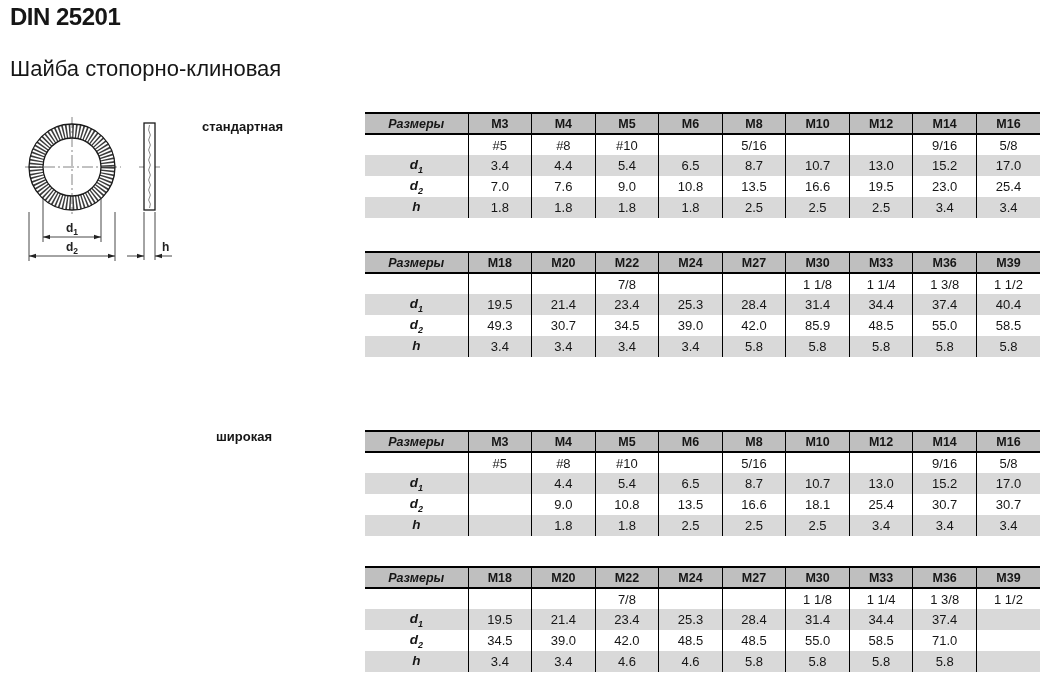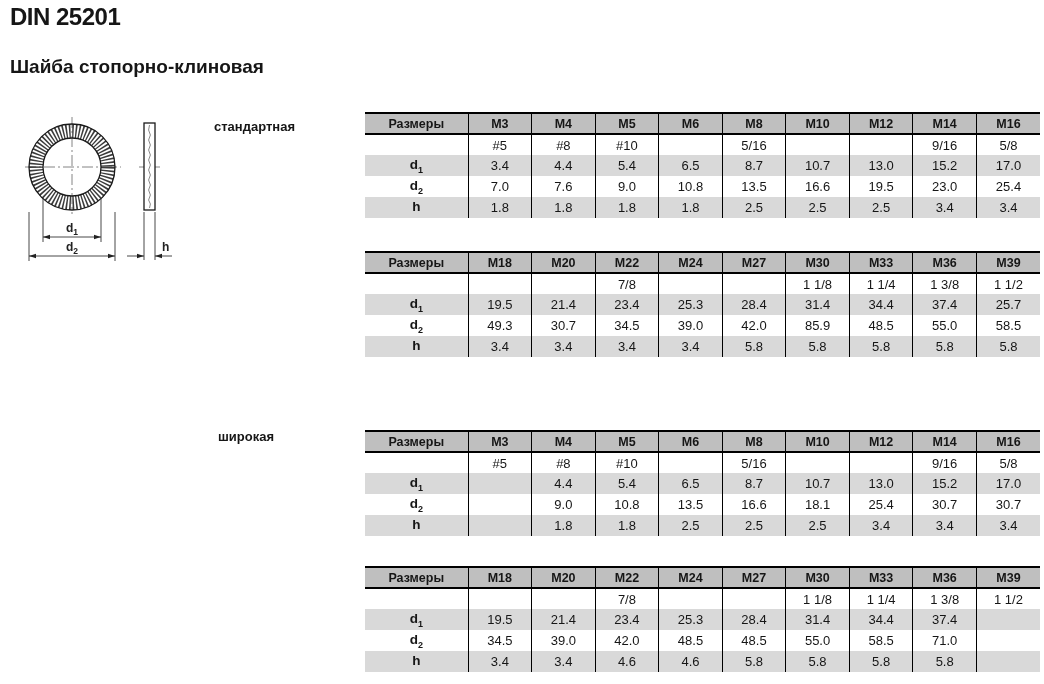--- a/index.html
+++ b/index.html
@@ -1,32 +1,32 @@
 <!DOCTYPE html>
 <html><head>
 <meta charset="utf-8">
 <style>
   html,body{margin:0;padding:0;background:#fff;}
   .page{position:relative;width:1044px;height:684px;background:#fff;overflow:hidden;
         font-family:"Liberation Sans",sans-serif;color:#161616;}
   .title{position:absolute;left:10px;top:3px;font-size:24px;font-weight:bold;letter-spacing:-0.5px;}
-  .subtitle{position:absolute;left:10px;top:56px;font-size:19px;font-weight:bold;}
-  .section-label{position:absolute;font-size:13px;font-weight:bold;margin-left:12px;}
+  .subtitle{position:absolute;left:10px;top:56px;font-size:22px;font-weight:normal;}
+  .section-label{position:absolute;font-size:13px;font-weight:bold;}
   .lbl-standard{left:202px;top:119px;}
-  .lbl-wide{left:206px;top:429px;}
+  .lbl-wide{left:216px;top:429px;}
   .drawing{position:absolute;left:0px;top:100px;}
 
   table.spec{position:absolute;left:365px;border-collapse:collapse;table-layout:fixed;
              width:675px;border-top:2px solid #000;font-size:13px;}
   .spec col.c0{width:103px;}
   .spec col{width:63.5px;}
   .spec tr{height:21px;}
   .spec th,.spec td{border-left:1px solid #000;padding:0 2px;text-align:center;
                     vertical-align:middle;overflow:hidden;white-space:nowrap;}
-  .spec th:first-child,.spec td:first-child{border-left:none;}
+  .spec th:first-child,.spec td:first-child{border-left:none;font-style:italic;}
   .spec tr.head th{background:#bfbfbf;font-weight:bold;font-size:12.5px;
                    border-bottom:2px solid #000;}
   .spec tr.stripe th,.spec tr.stripe td{background:#d9d9d9;}
   .spec th.rowlab{font-weight:bold;font-size:13.5px;}
   .spec sub{font-size:9px;}
   .t0{top:112px;} .t1{top:251px;} .t2{top:430px;} .t3{top:566px;}
 </style>
 </head>
 <body>
 
@@ -196,21 +196,21 @@
     <tr class="stripe">
       <th class="rowlab"><span>d</span><sub>1</sub></th>
       <td>19.5</td>
       <td>21.4</td>
       <td>23.4</td>
       <td>25.3</td>
       <td>28.4</td>
       <td>31.4</td>
       <td>34.4</td>
       <td>37.4</td>
-      <td>25.7</td>
+      <td>40.4</td>
     </tr>
     <tr>
       <th class="rowlab"><span>d</span><sub>2</sub></th>
       <td>49.3</td>
       <td>30.7</td>
       <td>34.5</td>
       <td>39.0</td>
       <td>42.0</td>
       <td>85.9</td>
       <td>48.5</td>

